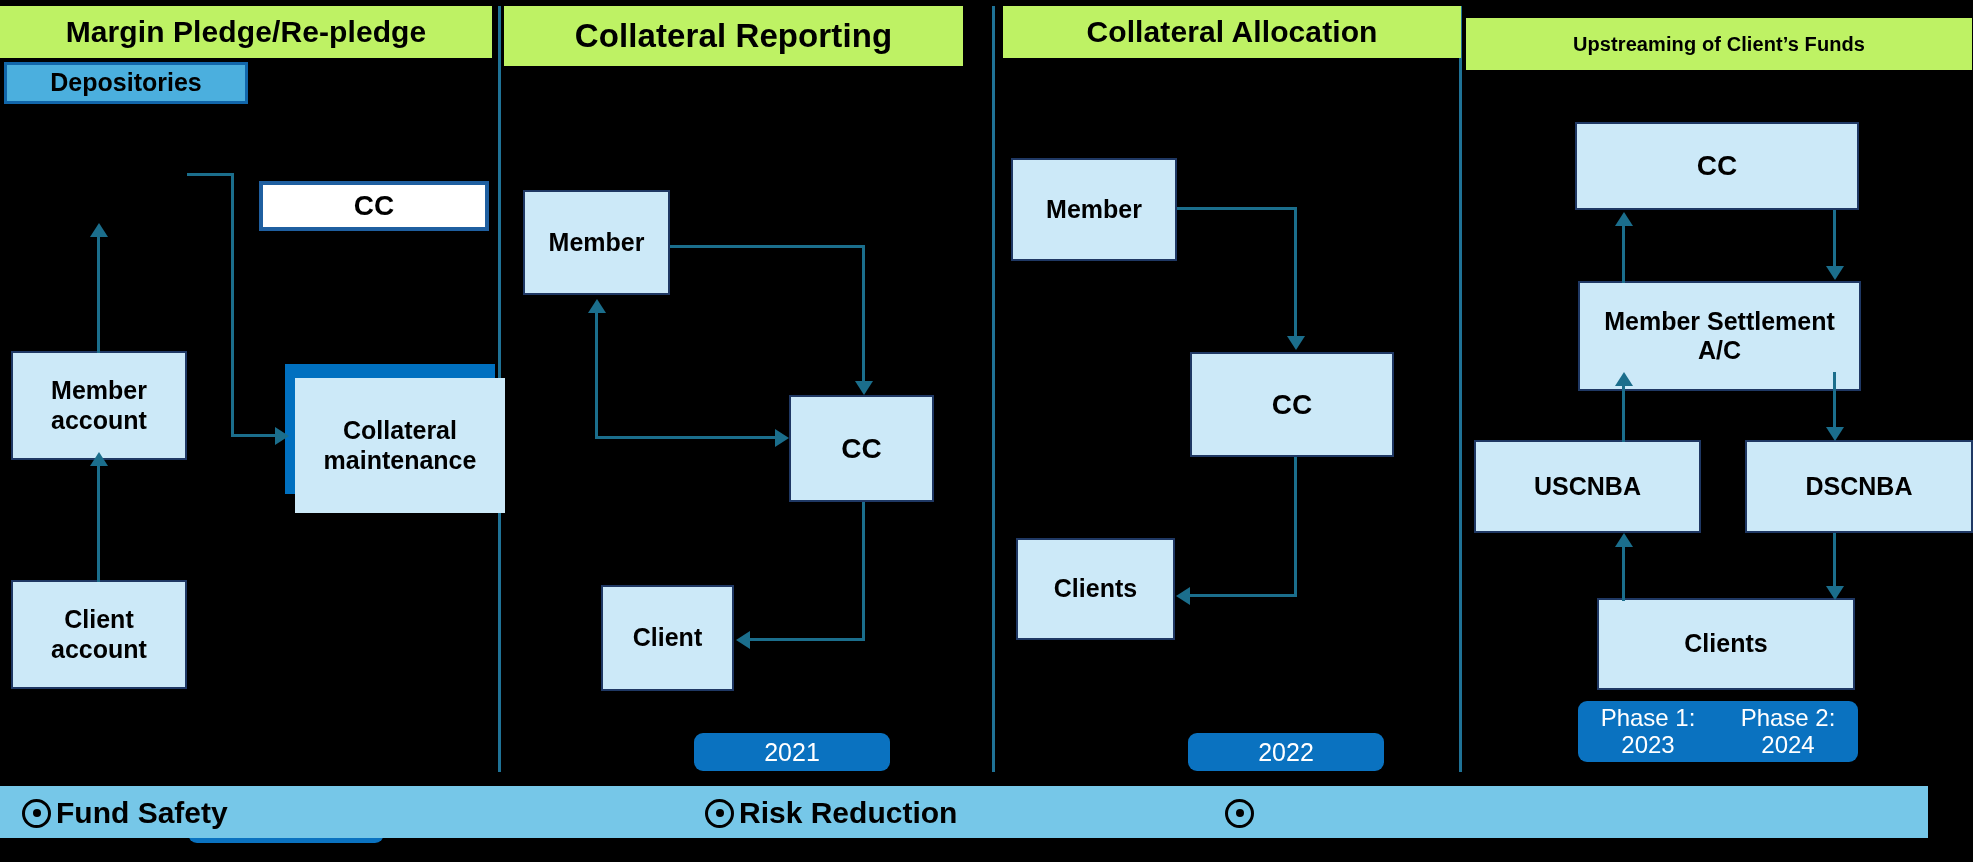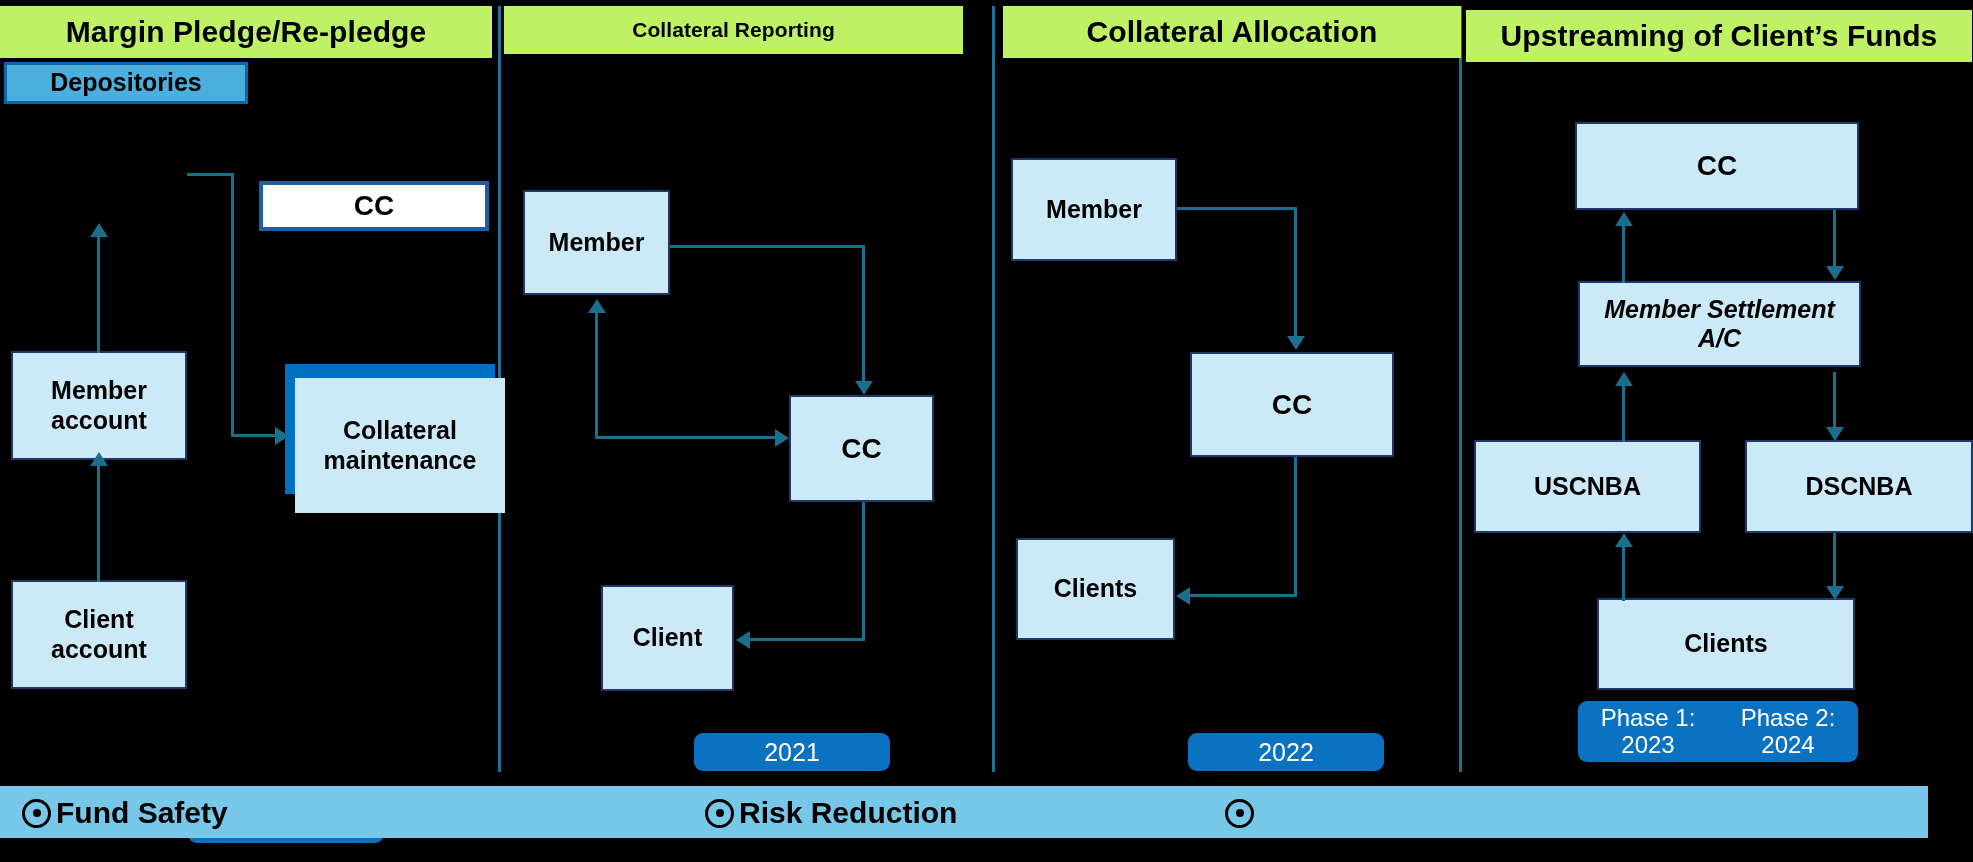--- a/index.html
+++ b/index.html
@@ -137,21 +137,21 @@
   <div class="v-line" style="left:97px;top:234px;height:119px;"></div>
   <div class="arrow up" style="left:90px;top:223px;"></div>
 
   <div class="h-line" style="left:187px;top:173px;width:46px;"></div>
   <div class="v-line" style="left:231px;top:173px;height:263px;"></div>
   <div class="h-line" style="left:231px;top:434px;width:44px;"></div>
   <div class="arrow right" style="left:275px;top:427px;"></div>
 
   <div class="year-pill" style="left:188px;top:764px;width:196px;height:38px;font-size:25px;margin-top:41px;">2020</div>
 
-  <div class="panel-header" style="left:504px;top:6px;width:459px;height:48px;font-size:21px;">Collateral Reporting</div>
+  <div class="panel-header" style="left:504px;top:6px;width:459px;height:60px;font-size:33px;">Collateral Reporting</div>
 
   <div class="node" style="left:523px;top:190px;width:147px;height:105px;font-size:25px;">Member</div>
 
   <div class="node" style="left:789px;top:395px;width:145px;height:107px;font-size:28px;">CC</div>
 
   <div class="node" style="left:601px;top:585px;width:133px;height:106px;font-size:25px;">Client</div>
 
   <div class="h-line" style="left:670px;top:245px;width:195px;"></div>
   <div class="v-line" style="left:862px;top:245px;height:136px;"></div>
   <div class="arrow down" style="left:855px;top:381px;"></div>
@@ -178,25 +178,25 @@
   <div class="h-line" style="left:1177px;top:207px;width:120px;"></div>
   <div class="v-line" style="left:1294px;top:207px;height:129px;"></div>
   <div class="arrow down" style="left:1287px;top:336px;"></div>
 
   <div class="v-line" style="left:1294px;top:457px;height:140px;"></div>
   <div class="h-line" style="left:1190px;top:594px;width:107px;"></div>
   <div class="arrow left" style="left:1176px;top:587px;"></div>
 
   <div class="year-pill" style="left:1188px;top:733px;width:196px;height:38px;font-size:25px;">2022</div>
 
-  <div class="panel-header" style="left:1466px;top:10px;width:506px;height:52px;font-size:30px;">Upstreaming of Client’s Funds</div>
+  <div class="panel-header" style="left:1466px;top:18px;width:506px;height:52px;font-size:20px;">Upstreaming of Client’s Funds</div>
 
   <div class="node" style="left:1575px;top:122px;width:284px;height:88px;font-size:28px;">CC</div>
 
-  <div class="node" style="left:1578px;top:281px;width:283px;height:86px;font-size:25px;font-style:italic;">
+  <div class="node" style="left:1578px;top:281px;width:283px;height:110px;font-size:25px;">
     <span style="white-space:pre-line;">Member Settlement
 A/C</span>
   </div>
 
   <div class="node" style="left:1474px;top:440px;width:227px;height:93px;font-size:25px;">USCNBA</div>
 
   <div class="node" style="left:1745px;top:440px;width:228px;height:93px;font-size:25px;">DSCNBA</div>
 
   <div class="node" style="left:1597px;top:598px;width:258px;height:92px;font-size:25px;">Clients</div>
 

